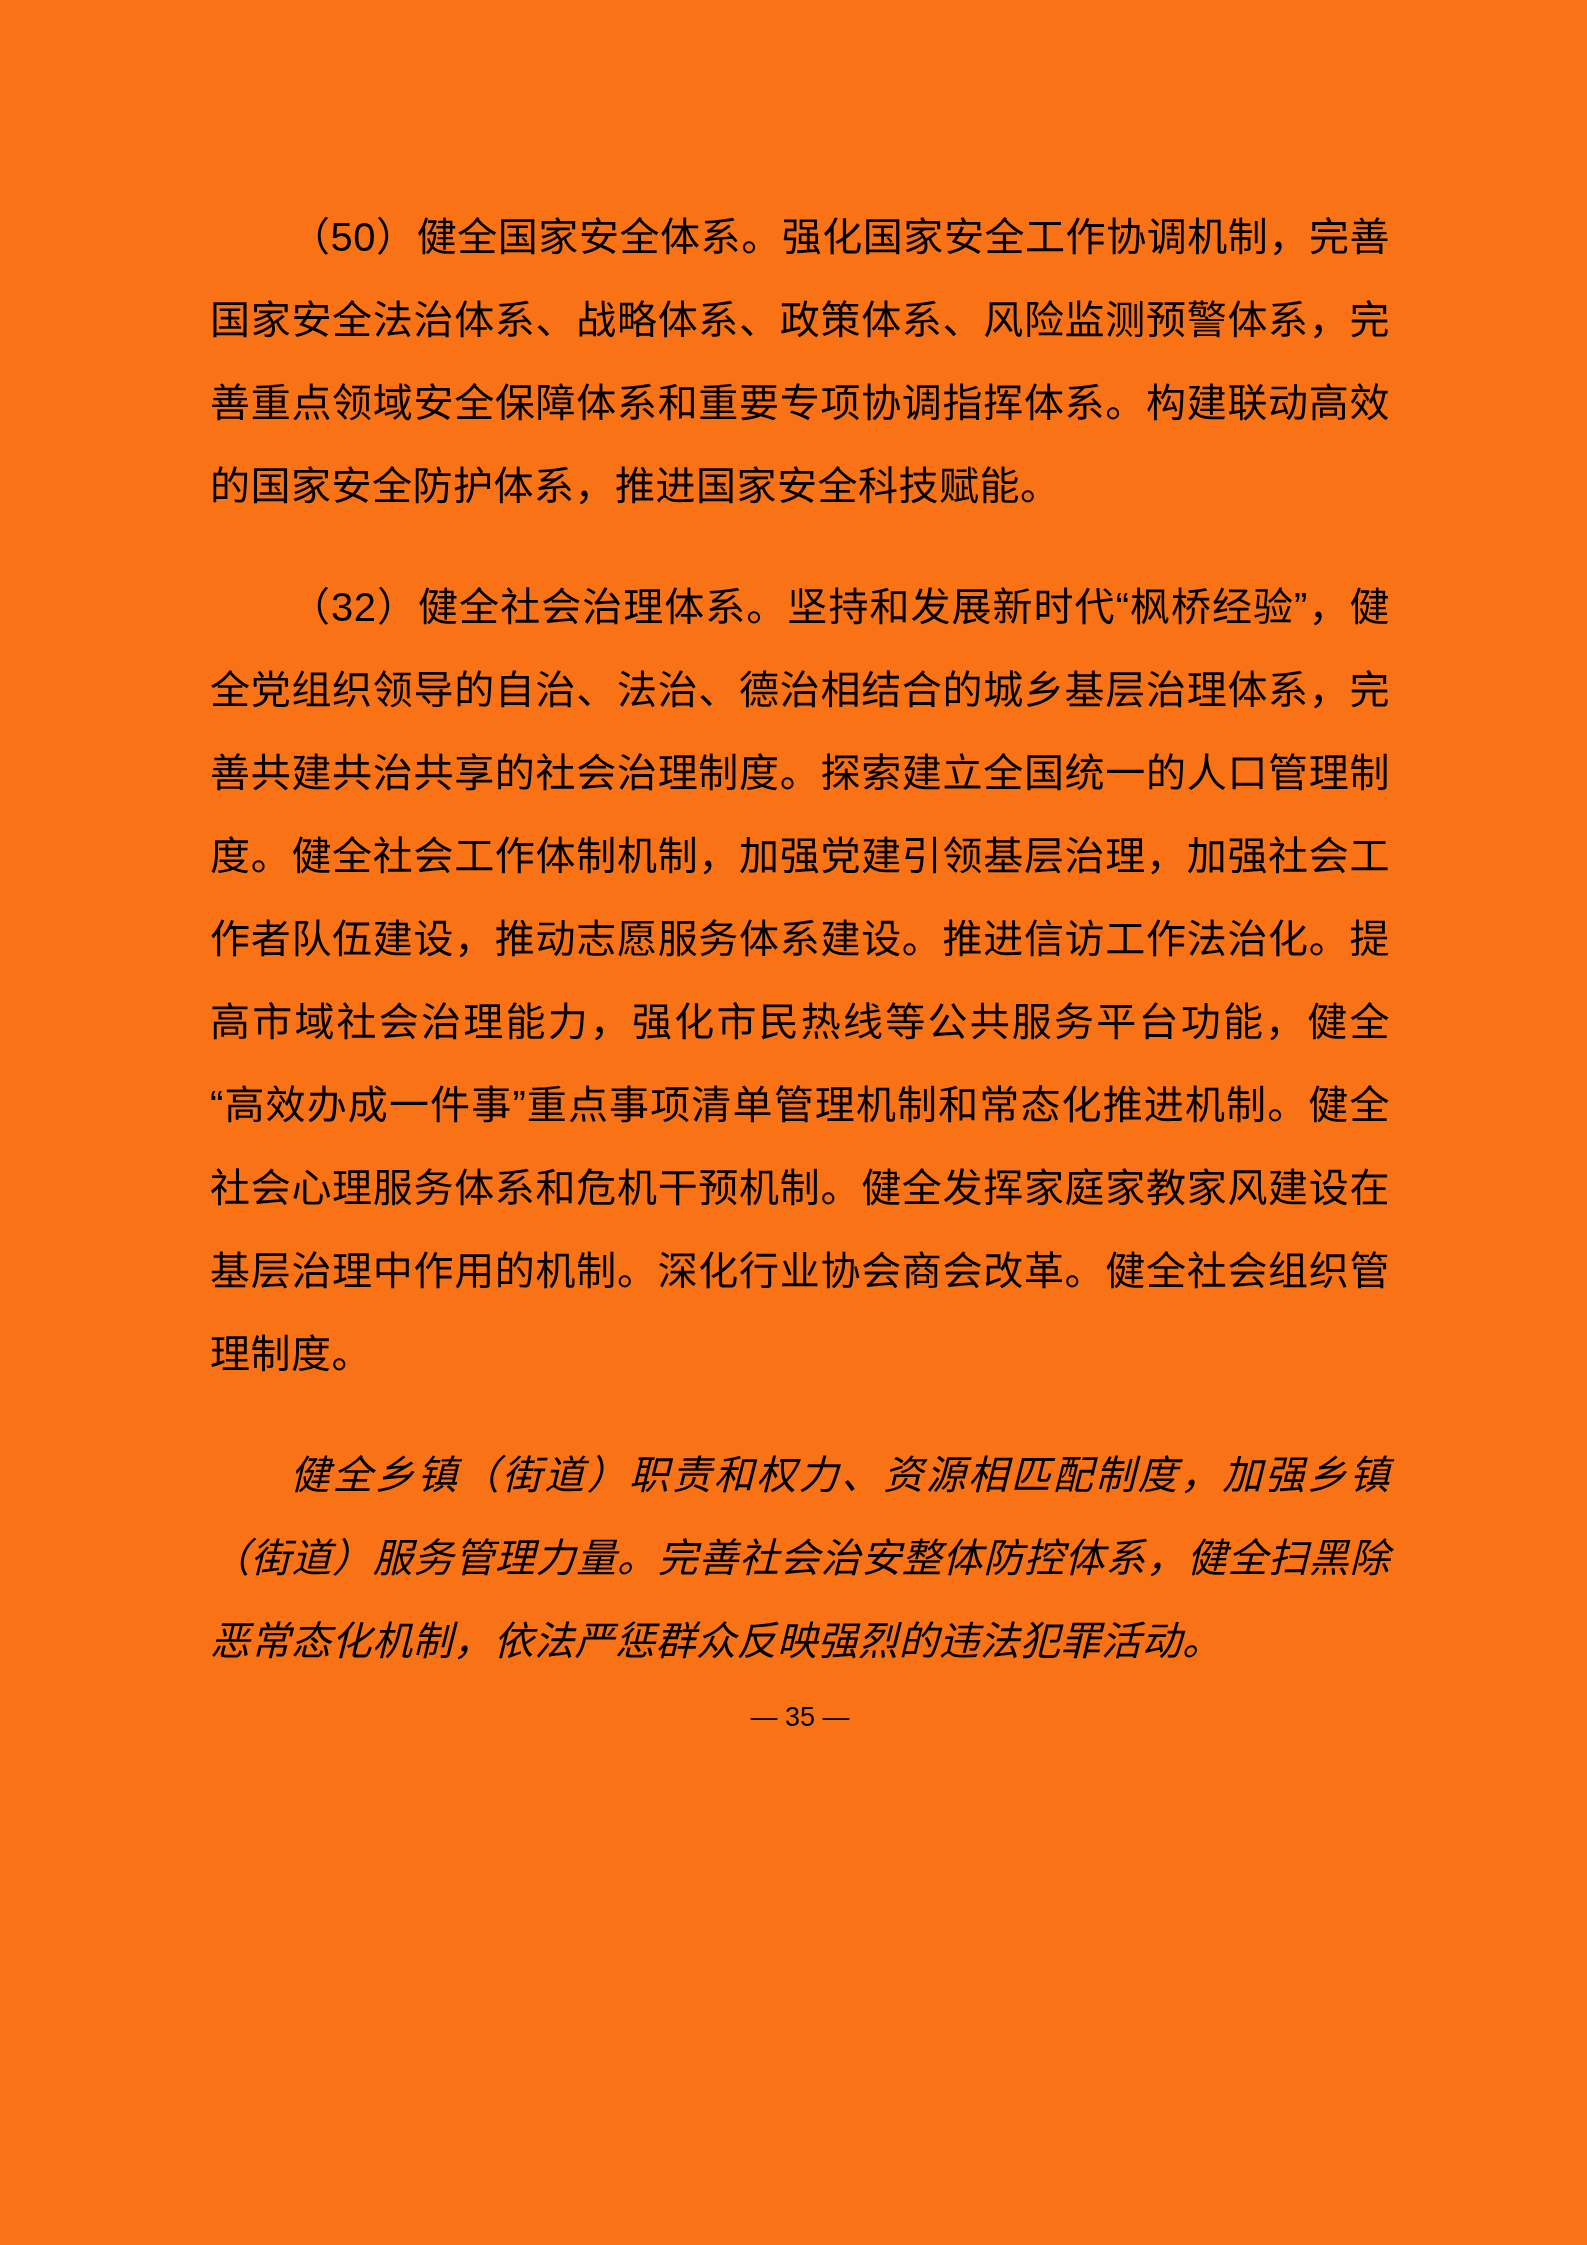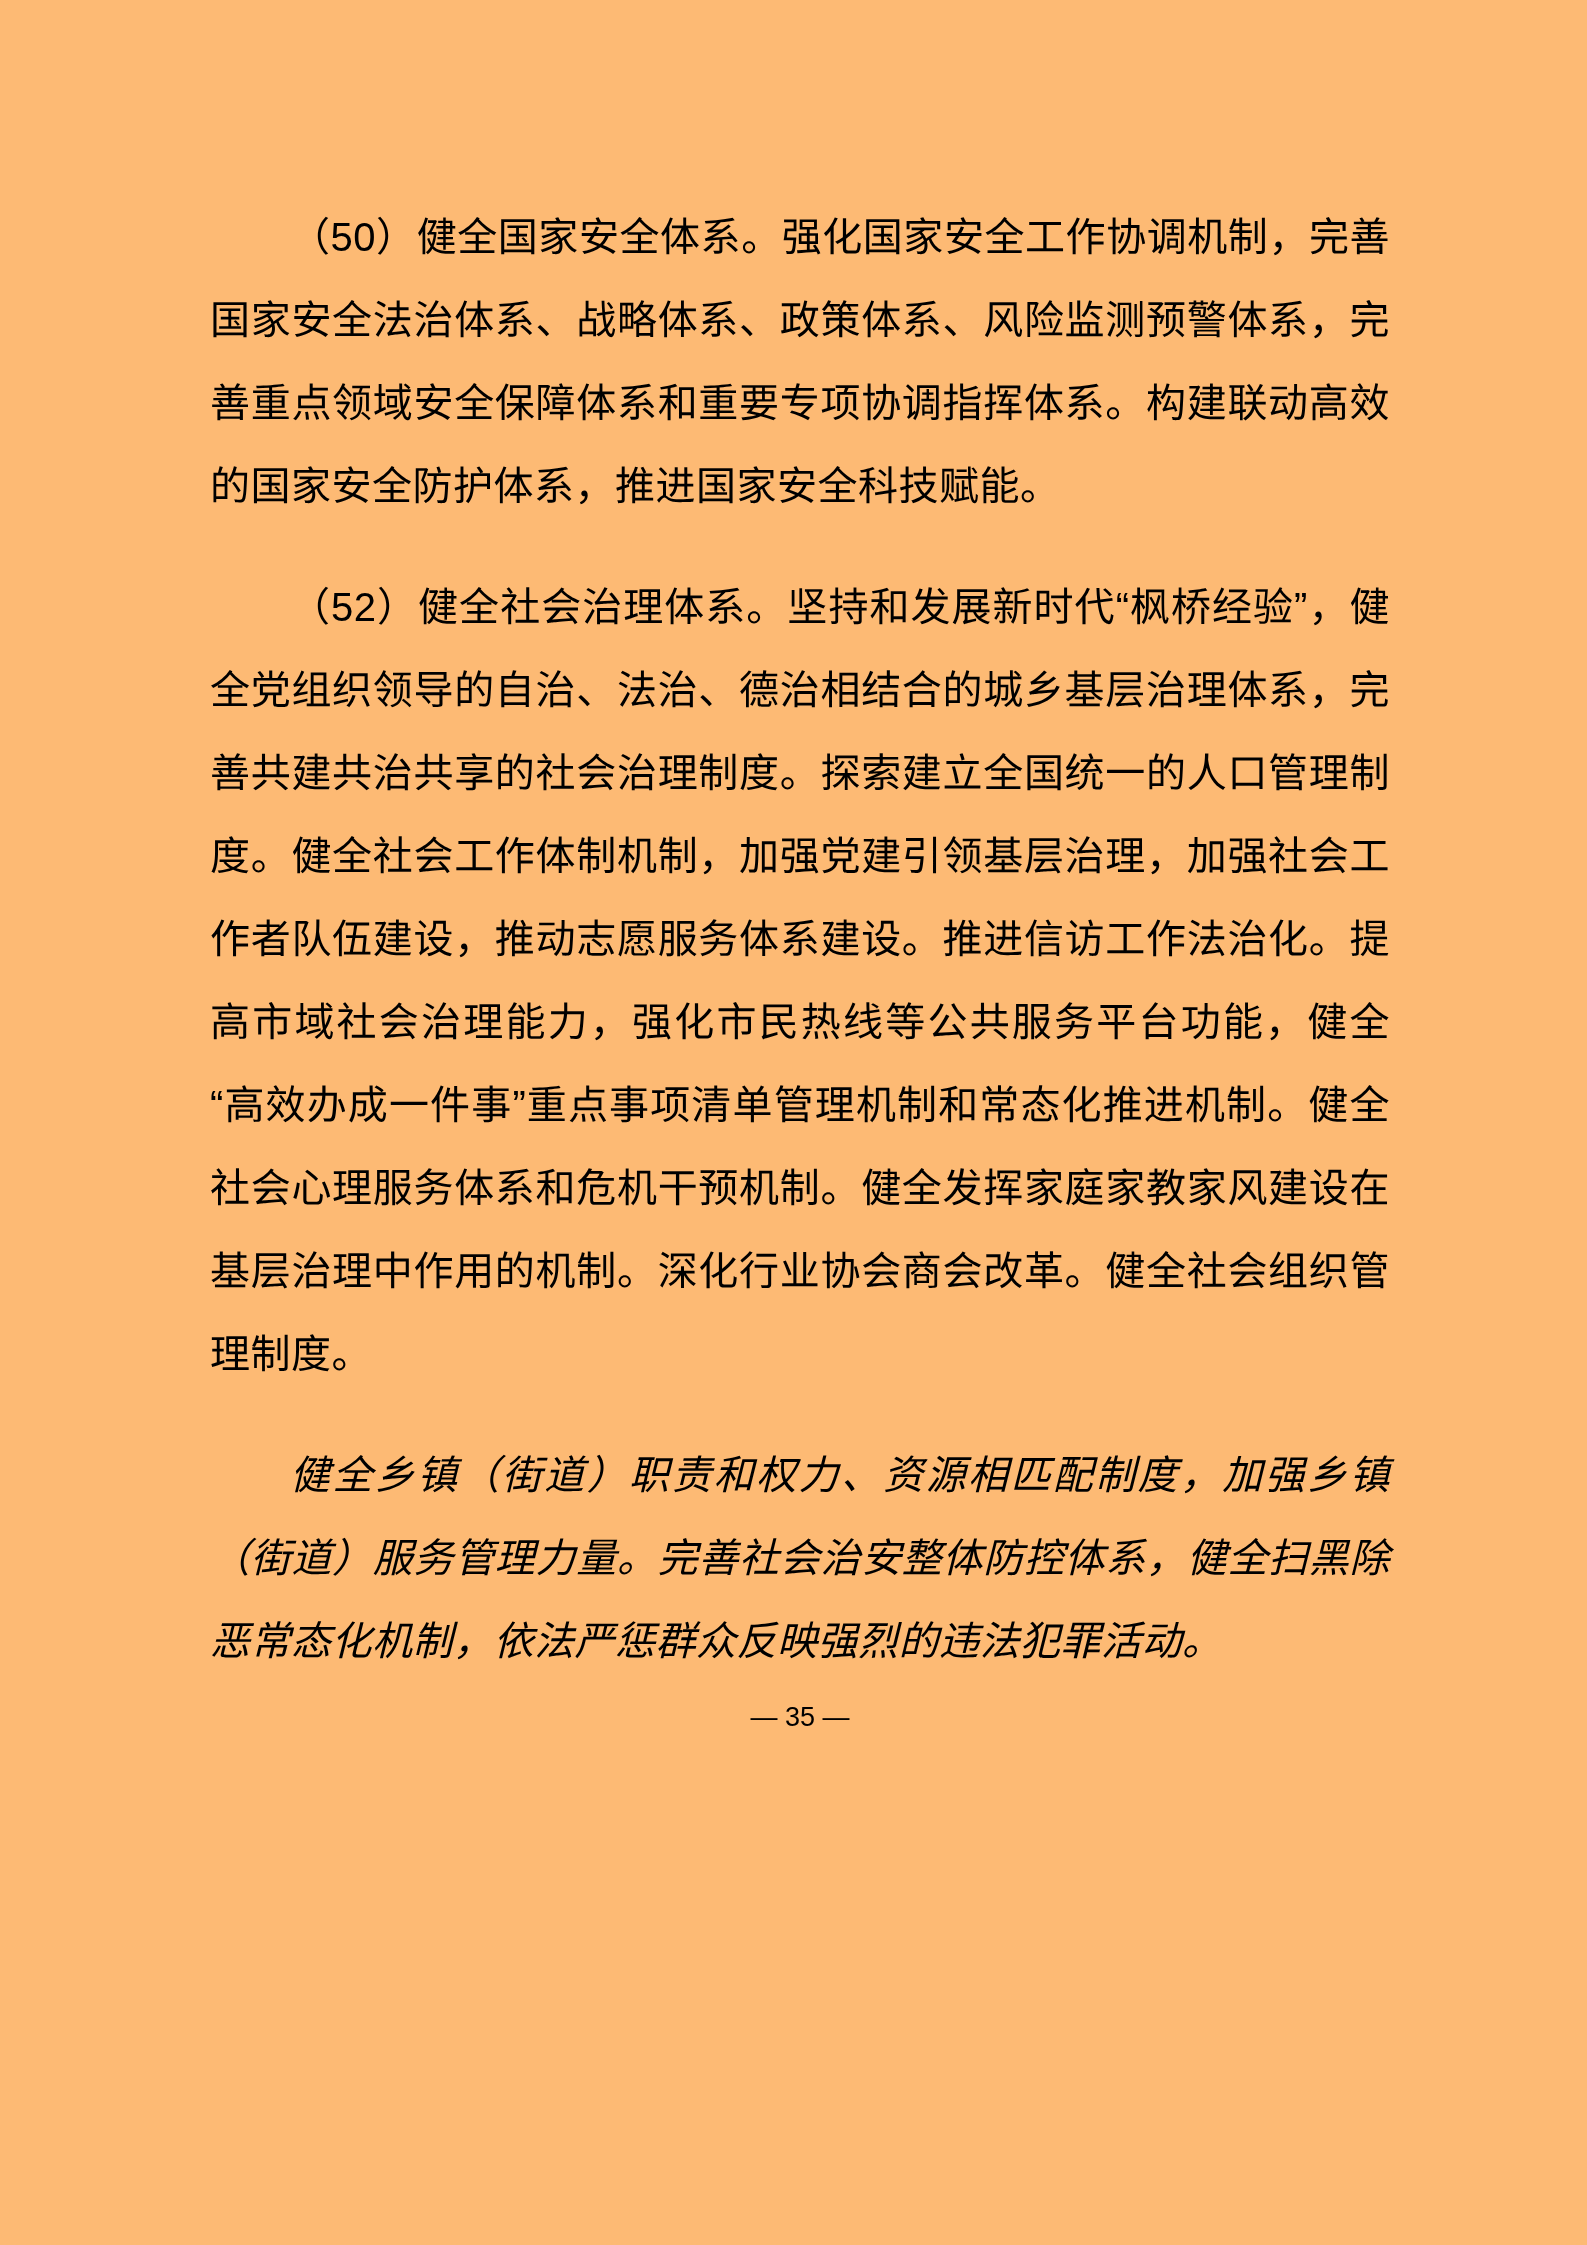--- a/index.html
+++ b/index.html
@@ -13,21 +13,21 @@
     background: #ffffff;
     color: #000000;
     font-family: "Liberation Sans", "DejaVu Sans", sans-serif;
     overflow: hidden;
   }
   .page {
     box-sizing: border-box;
     position: relative;
     width: 1587px;
     height: 2245px;
-    background: #fdba74;
+    background: #f97316;
     padding: 196px 197px 0 210px;
   }
   .body-text .para {
     margin: 0 0 38px 0;
     font-size: 40px;
     font-weight: 400;
     line-height: 83px;
     text-align: justify;
     text-justify: inter-character;
     text-indent: 2em;
@@ -45,19 +45,19 @@
     line-height: 36px;
     color: #000000;
   }
 </style>
 </head>
 <body>
 
 <main class="page">
   <section class="body-text">
     <p class="para">（50）健全国家安全体系。强化国家安全工作协调机制，完善国家安全法治体系、战略体系、政策体系、风险监测预警体系，完善重点领域安全保障体系和重要专项协调指挥体系。构建联动高效的国家安全防护体系，推进国家安全科技赋能。</p>
-    <p class="para">（52）健全社会治理体系。坚持和发展新时代“枫桥经验”，健全党组织领导的自治、法治、德治相结合的城乡基层治理体系，完善共建共治共享的社会治理制度。探索建立全国统一的人口管理制度。健全社会工作体制机制，加强党建引领基层治理，加强社会工作者队伍建设，推动志愿服务体系建设。推进信访工作法治化。提高市域社会治理能力，强化市民热线等公共服务平台功能，健全“高效办成一件事”重点事项清单管理机制和常态化推进机制。健全社会心理服务体系和危机干预机制。健全发挥家庭家教家风建设在基层治理中作用的机制。深化行业协会商会改革。健全社会组织管理制度。</p>
+    <p class="para">（32）健全社会治理体系。坚持和发展新时代“枫桥经验”，健全党组织领导的自治、法治、德治相结合的城乡基层治理体系，完善共建共治共享的社会治理制度。探索建立全国统一的人口管理制度。健全社会工作体制机制，加强党建引领基层治理，加强社会工作者队伍建设，推动志愿服务体系建设。推进信访工作法治化。提高市域社会治理能力，强化市民热线等公共服务平台功能，健全“高效办成一件事”重点事项清单管理机制和常态化推进机制。健全社会心理服务体系和危机干预机制。健全发挥家庭家教家风建设在基层治理中作用的机制。深化行业协会商会改革。健全社会组织管理制度。</p>
     <p class="para">健全乡镇（街道）职责和权力、资源相匹配制度，加强乡镇（街道）服务管理力量。完善社会治安整体防控体系，健全扫黑除恶常态化机制，依法严惩群众反映强烈的违法犯罪活动。</p>
   </section>
   <footer class="page-footer">
     <span>— 35 —</span>
   </footer>
 </main>
 
 </body></html>

